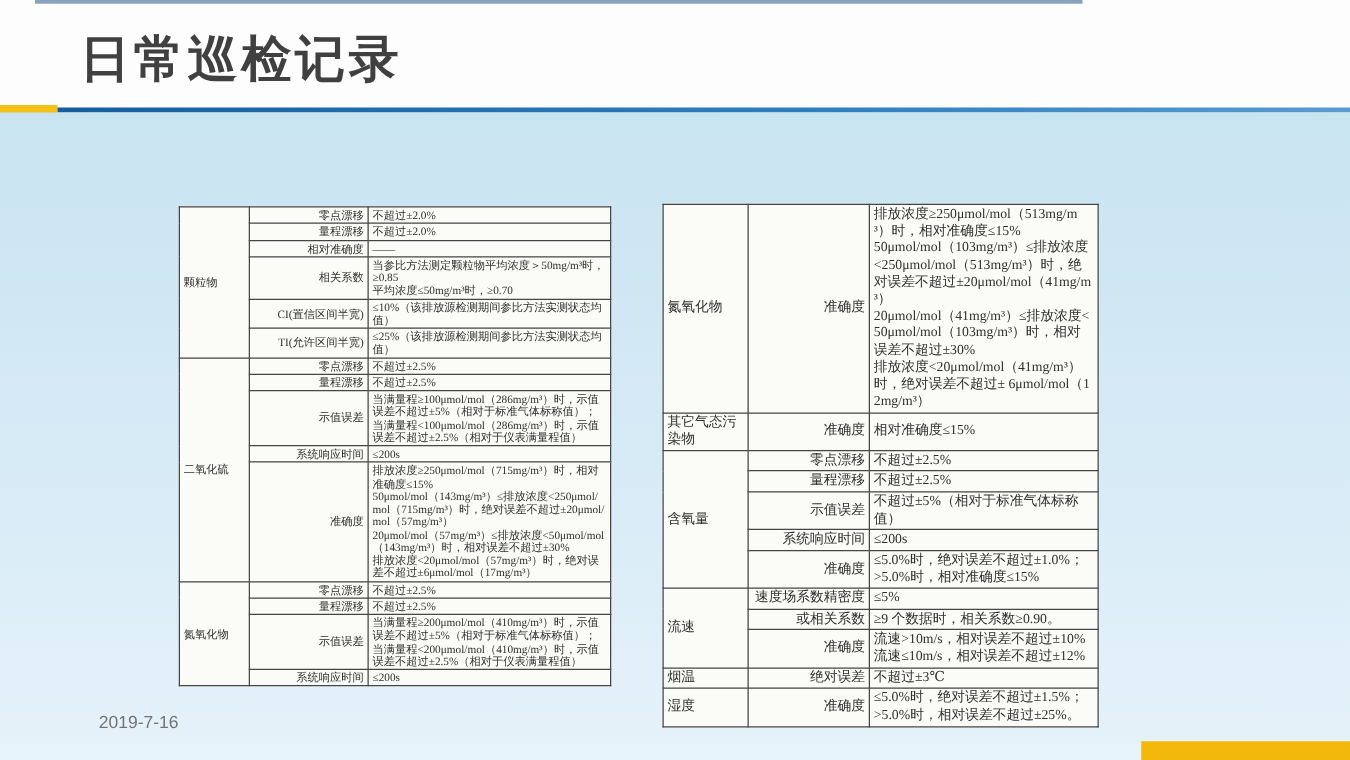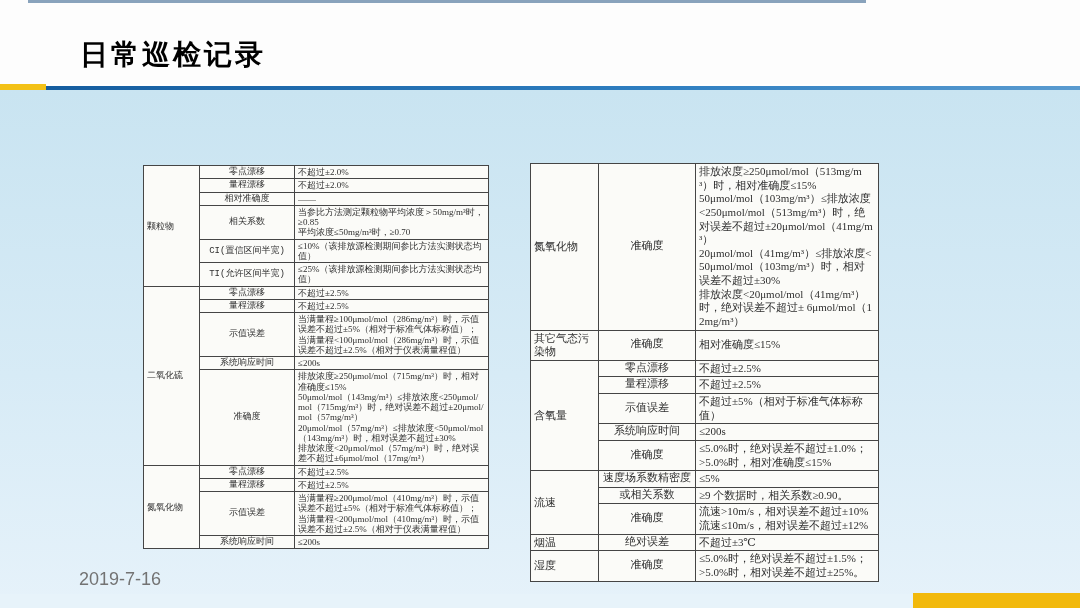--- a/index.html
+++ b/index.html
@@ -8,23 +8,23 @@
     background:#ffffff; font-family:"Liberation Sans","DejaVu Sans",sans-serif;
   }
   .top-accent{
     position:absolute; left:28px; top:0; width:838px; height:3px;
     background:#2a5a86; opacity:.55;
   }
   .header{
     position:absolute; left:0; top:0; width:100%; height:84px; background:#fdfdfd;
   }
   .slide-title{
-    position:absolute; left:64px; top:20px; margin:16px;
+    position:absolute; left:64px; top:20px; margin:0;
     font-family:"Liberation Serif","DejaVu Serif",serif;
-    font-size:28px; font-weight:bold; color:#000000; letter-spacing:3px;
+    font-size:40px; font-weight:bold; color:#404040; letter-spacing:3px;
   }
   .divider-yellow{
     position:absolute; left:0; top:84px; width:46px; height:8px; background:#f3c117;
   }
   .divider-blue{
     position:absolute; left:46px; top:86px; right:0; height:4px;
     background:linear-gradient(to right,#155d9f,#2f7fc1 60%,#5a9bd0);
   }
   .body-bg{
     position:absolute; left:0; top:90px; width:100%; height:518px;
@@ -37,24 +37,24 @@
   }
   .tbl{
     position:absolute; border-collapse:collapse; background:#fbfbf8;
     font-family:"Liberation Serif","DejaVu Serif",serif; color:#2f2f2f;
     table-layout:fixed; border:1.5px solid #333;
   }
   .tbl td{ border:1px solid #454545; padding:1px 3px; vertical-align:middle; word-break:break-all; }
   .tbl-left{ left:143px; top:165px; width:346px; font-size:9px;  line-height:1.14; }
   .tbl-right{ left:530px; top:163px; width:349px; font-size:11px; line-height:1.24; }
   .c-item{ text-align:left;margin-left:35px; }
-  .c-param{ text-align:center;font-family:Liberation Mono, monospace; }
+  .c-param{ text-align:right; }
   .c-value{ text-align:left; white-space:pre-line;margin-left:24px; }
   .date-stamp{
-    position:absolute; left:79px; top:569px; font-size:18px; color:#737373;
+    position:absolute; left:79px; top:569px; font-size:14px; color:#737373;
   }
   .footer-strip{
     position:absolute; left:0; bottom:0; width:100%; height:14px; background:#e7f3fa;
   }
   .footer-yellow{
     position:absolute; right:0; bottom:0; width:167px; height:15px; background:#f2b90c;
   }
 </style>
 </head>
 <body>

